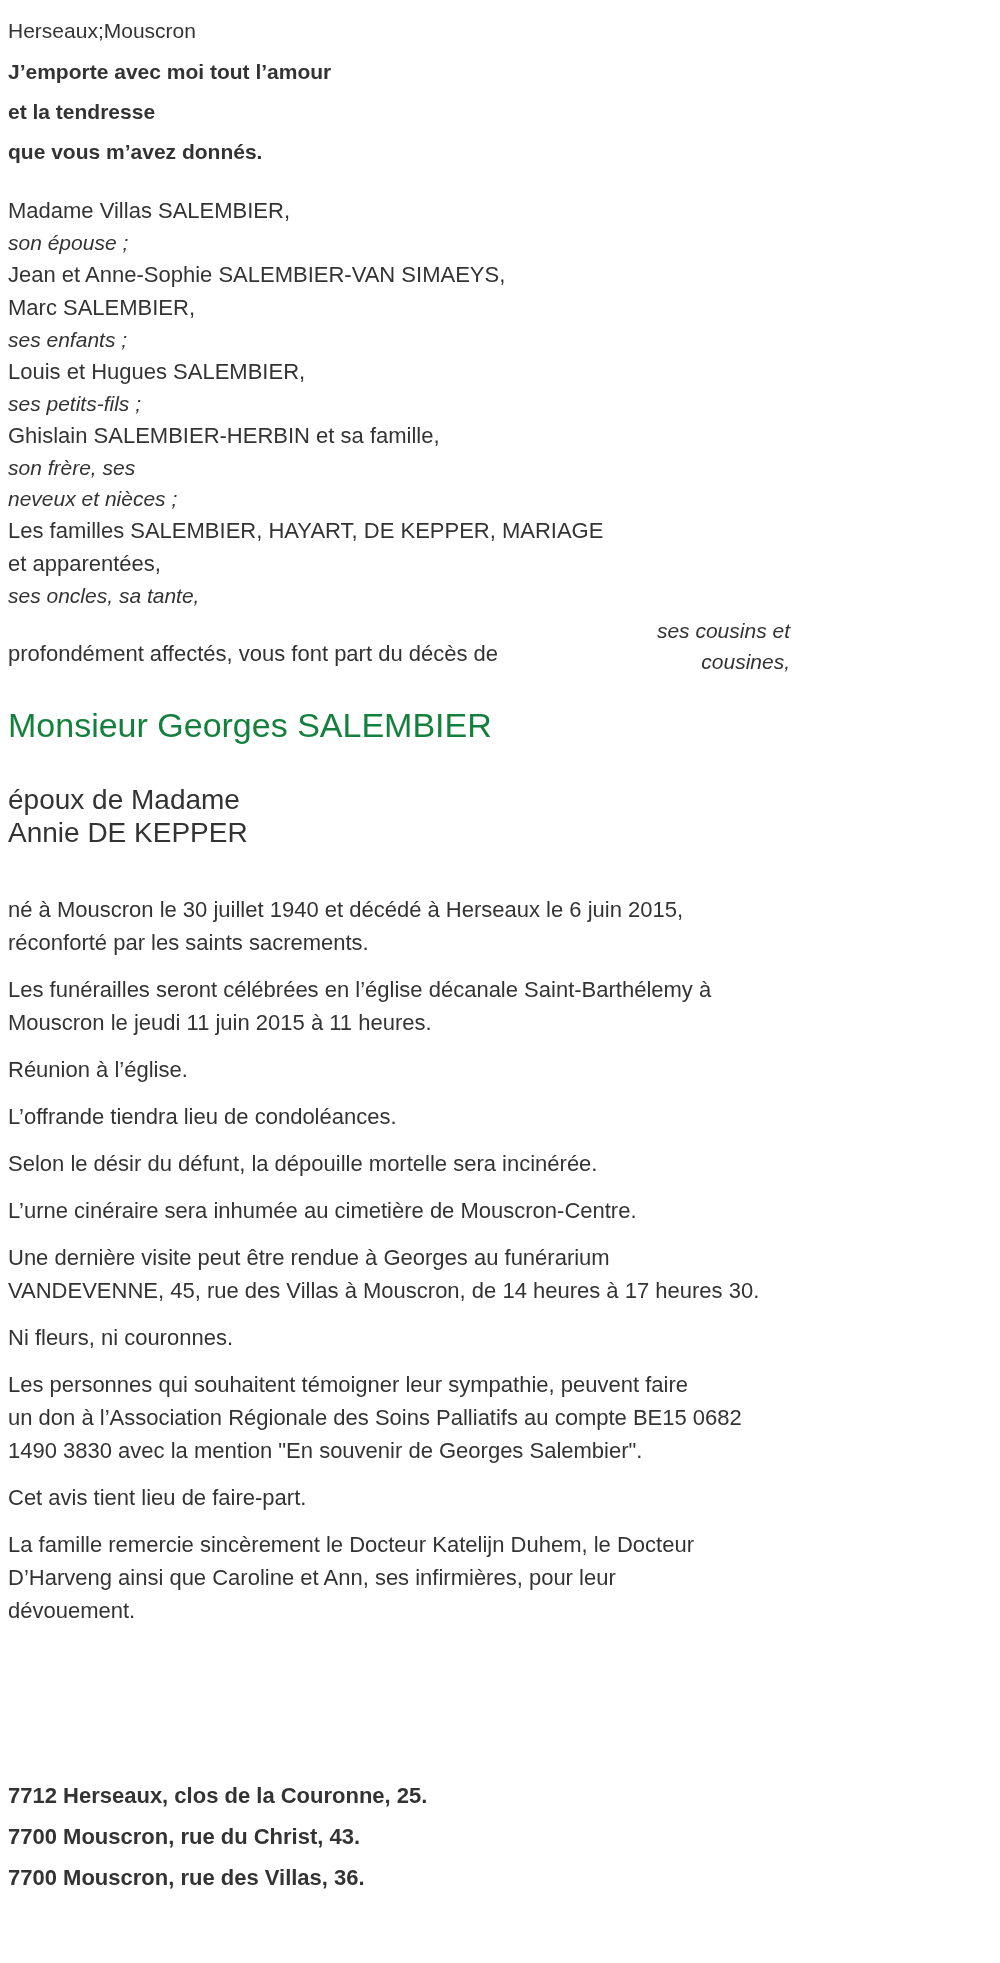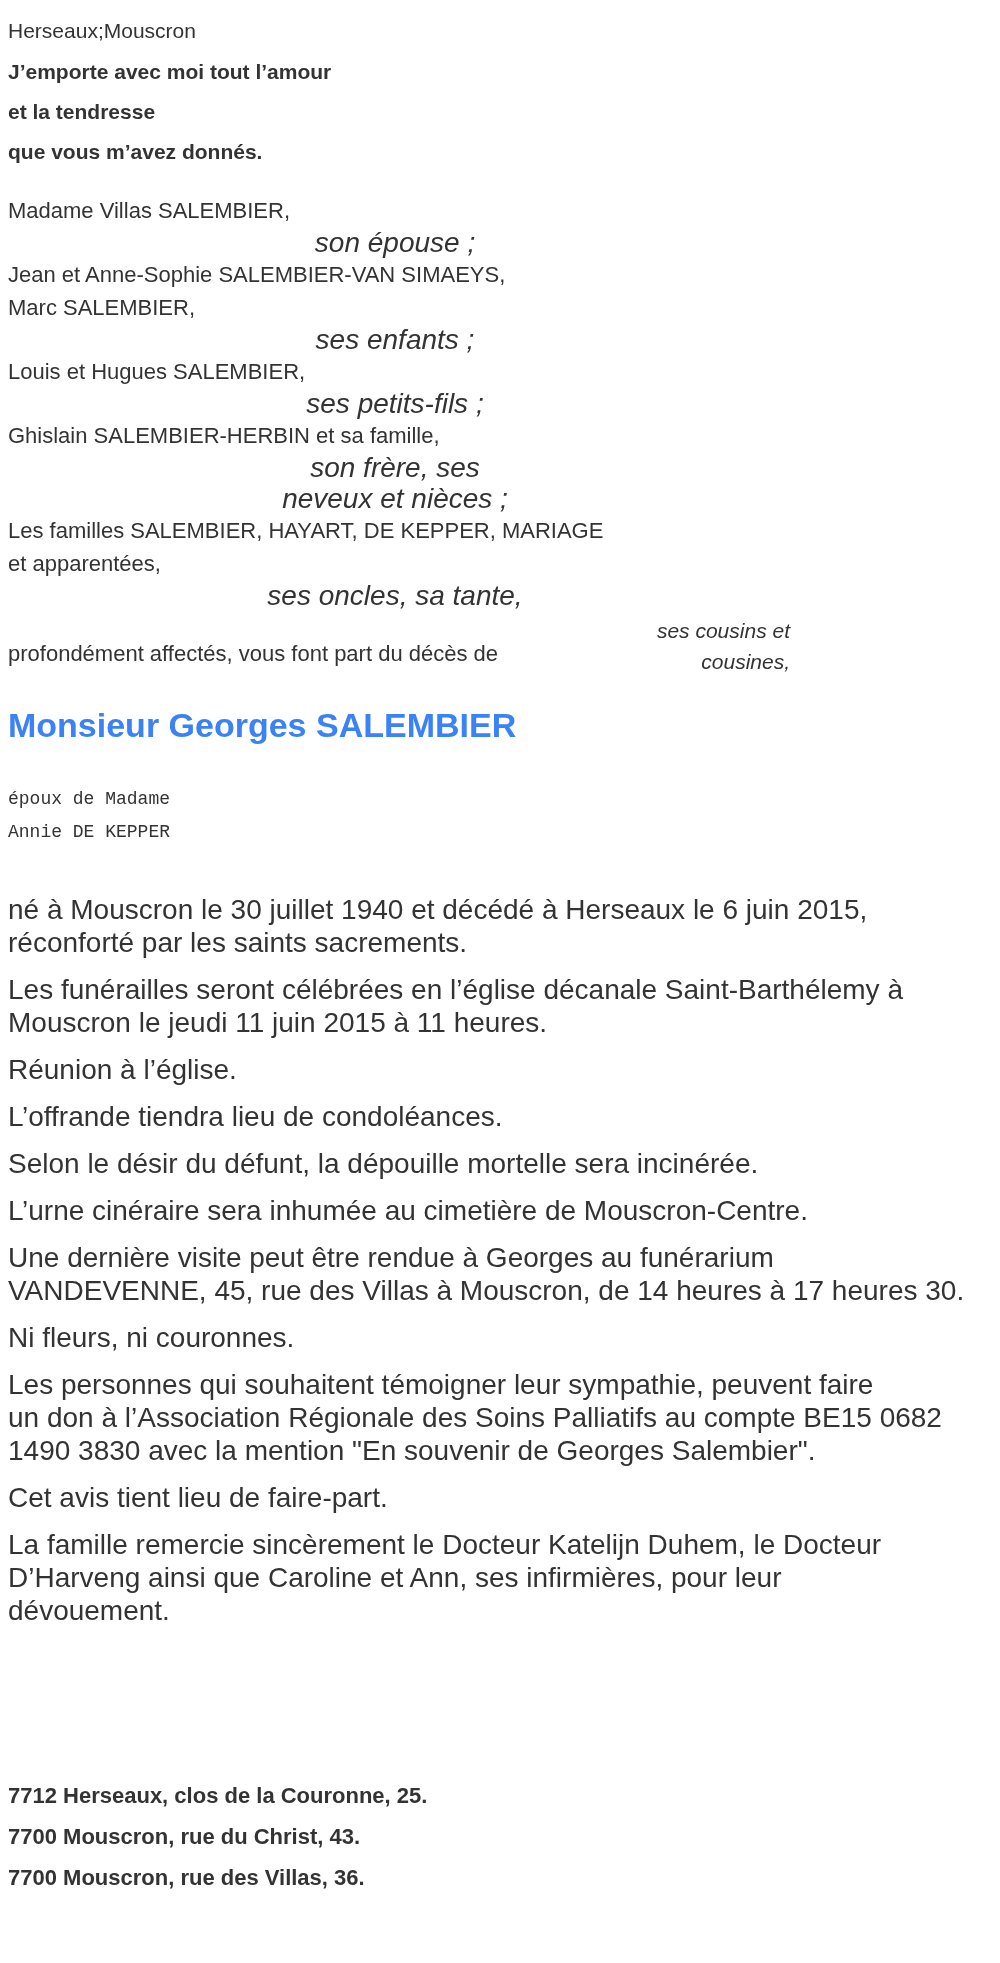--- a/index.html
+++ b/index.html
@@ -14,23 +14,23 @@
   .page { padding: 18px 10px 20px 8px; }
 
   .location { font-size: 21px; line-height: 26px; margin-bottom: 8px; }
 
   .epitaph { margin-top: 6px; }
   .epitaph-line { font-size: 21px; font-weight: 700; line-height: 40px; }
 
   .family { margin-top: 22px; }
   .row-left  { font-size: 22px; line-height: 33px; }
   .row-right {
-    font-size: 28px;
+    font-size: 21px;
     font-style: italic;
-    text-align: center;
+    text-align: left;
     padding-right: 208px;
     line-height: 31px;
   }
 
   .closing-row {
     display: flex;
     justify-content: space-between;
     align-items: center;
     margin-top: 4px;
   }
@@ -39,32 +39,32 @@
     font-size: 21px;
     font-style: italic;
     text-align: right;
     padding-right: 200px;
     line-height: 31px;
     flex: 1;
   }
 
   h1.deceased-title {
     font-size: 34px;
-    font-weight: 700;
-    color: #3b82f6;
+    font-weight: 400;
+    color: #15803d;
     margin: 26px 0 0 0;
     line-height: 44px;
   }
 
   .spouse { margin-top: 36px; }
-  .spouse-line { font-size: 18px; line-height: 33px; font-family: Liberation Mono, monospace; }
+  .spouse-line { font-size: 28px; line-height: 33px; }
 
   .body-text { margin-top: 44px; }
   .para { margin: 0 0 14px 0; }
-  .para-line { font-size: 28px; line-height: 33px; }
+  .para-line { font-size: 22px; line-height: 33px; }
 
   .addresses { margin-top: 148px; }
   .address-line { font-size: 22px; line-height: 41px; font-weight: bold; }
 </style>
 </head>
 <body>
 
 <div class="page">
 
   <div class="location">Herseaux;Mouscron</div>

